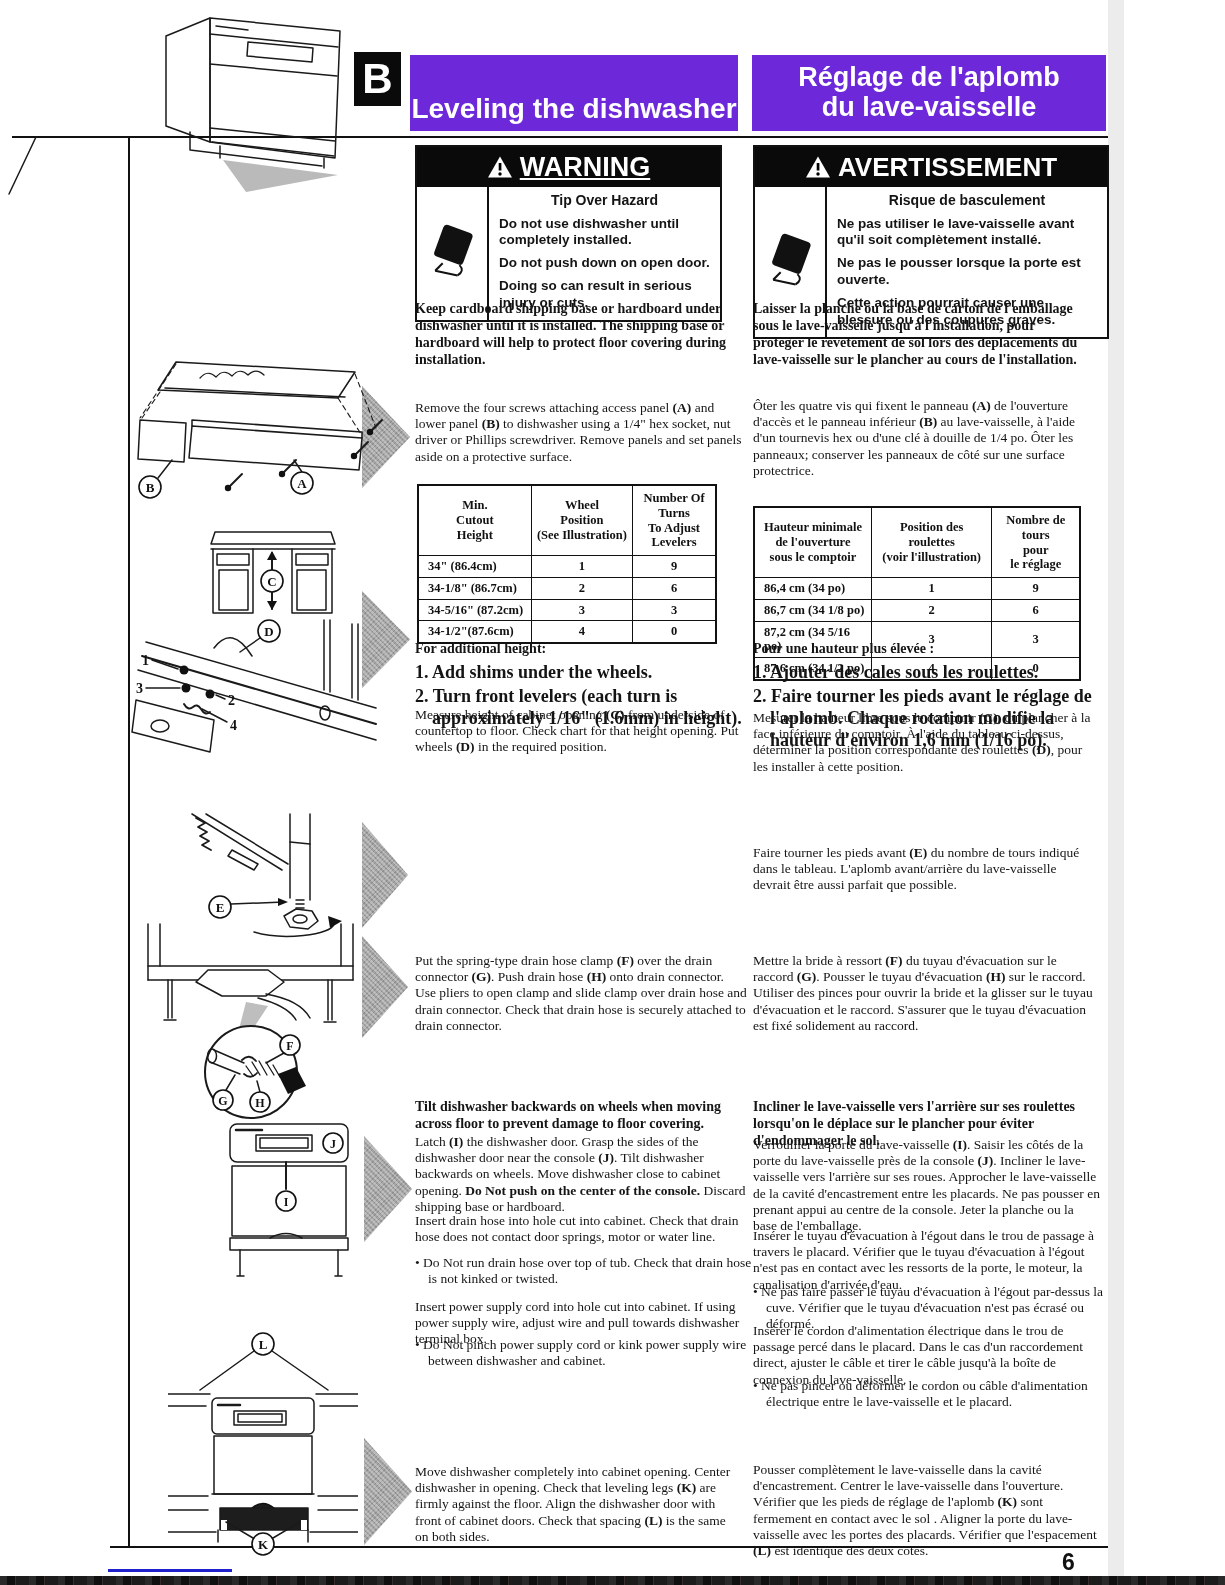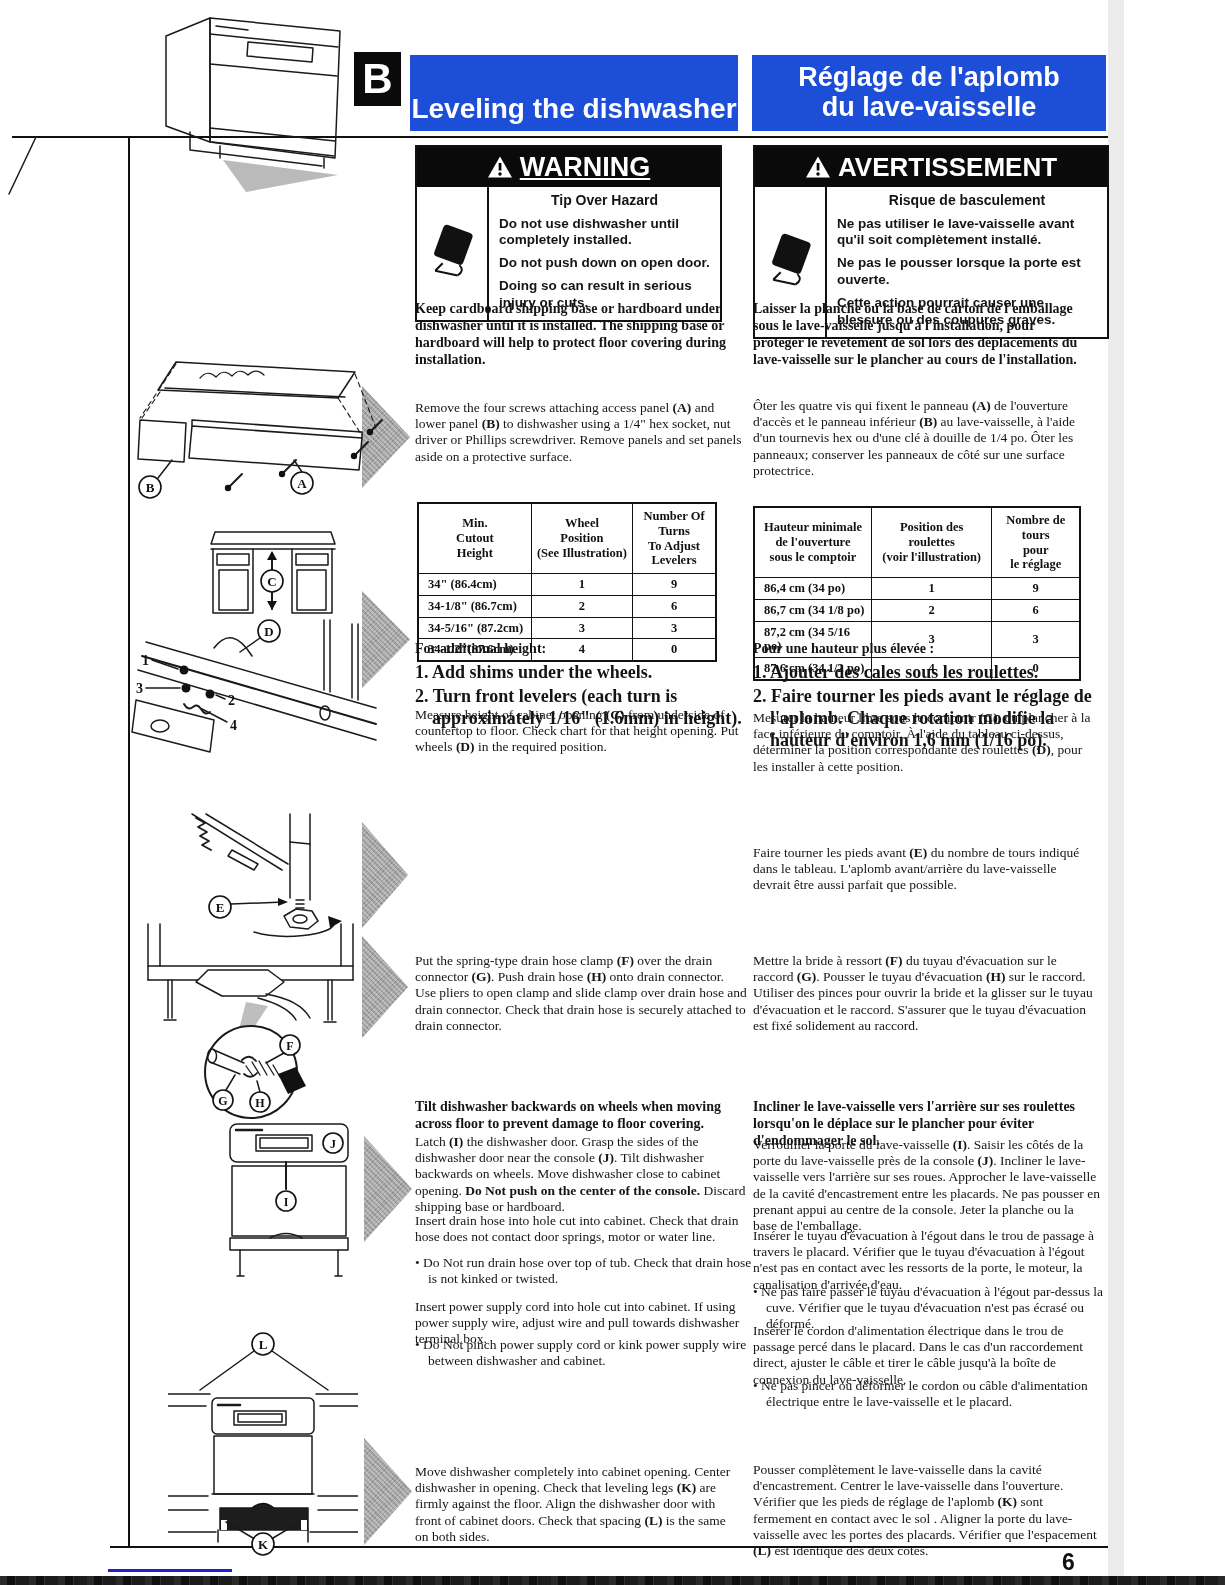--- a/index.html
+++ b/index.html
@@ -3,21 +3,21 @@
 <meta charset="utf-8">
 <style>
   html,body{margin:0;padding:0;background:#fff;}
   #page{position:relative;width:1225px;height:1585px;background:#fff;overflow:hidden;
         font-family:"Liberation Serif",serif;color:#141414;}
   .abs{position:absolute;}
   .para{position:absolute;font-size:13.5px;line-height:1.2;color:#151515;}
   .para b{font-weight:bold;}
   .boldp{font-weight:bold;font-size:14px;line-height:1.22;}
   .hang{padding-left:13px;text-indent:-13px;}
-  .banner{position:absolute;background:#1d4ed8;color:#fff;font-family:"Liberation Sans",sans-serif;
+  .banner{position:absolute;background:#6d28d9;color:#fff;font-family:"Liberation Sans",sans-serif;
           font-weight:bold;display:flex;align-items:flex-end;justify-content:center;text-align:center;}
   .banner.center{align-items:center;}
   .bletter{position:absolute;background:#0a0a0a;color:#fff;font-family:"Liberation Sans",sans-serif;
            font-weight:bold;display:flex;align-items:center;justify-content:center;}
   .warnbox{position:absolute;border:2px solid #111;background:#fff;}
   .warnhdr{background:#0a0a0a;color:#fff;height:40px;display:flex;align-items:center;justify-content:center;
            gap:7px;font-family:"Liberation Sans",sans-serif;font-weight:bold;}
   .warnrow{display:flex;align-items:stretch;}
   .iconcell{width:70px;border-right:2px solid #111;display:flex;align-items:center;justify-content:center;}
   .textcell{flex:1;padding:5px 10px 8px;font-family:"Liberation Sans",sans-serif;font-weight:bold;
@@ -136,21 +136,21 @@
         <div class="wline">Ne pas utiliser le lave-vaisselle avant qu'il soit complètement installé.</div>
         <div class="wline">Ne pas le pousser lorsque la porte est ouverte.</div>
         <div class="wline">Cette action pourrait causer une blessure ou des coupures graves.</div>
       </div>
     </div>
   </div>
 
   <div class="para boldp" style="left:415px;top:300px;width:326px;">Keep cardboard shipping base or hardboard under dishwasher until it is installed.   The shipping base or hardboard will help to protect floor covering during installation.</div>
   <div class="para" style="left:415px;top:400px;width:330px;">Remove the four screws attaching access panel <b>(A)</b> and lower panel <b>(B)</b> to dishwasher using a 1/4" hex socket, nut driver or Phillips screwdriver.  Remove panels and set panels aside on a protective surface.</div>
 
-  <table class="spec" style="left:417px;top:502px;width:300px;">
+  <table class="spec" style="left:417px;top:484px;width:300px;">
     <tbody>
         <tr>
       <th style="width:38%;">Min.
 Cutout
 Height</th>
       <th style="width:34%;">Wheel
 Position
 (See Illustration)</th>
       <th style="width:28%;">Number Of Turns
 To Adjust

